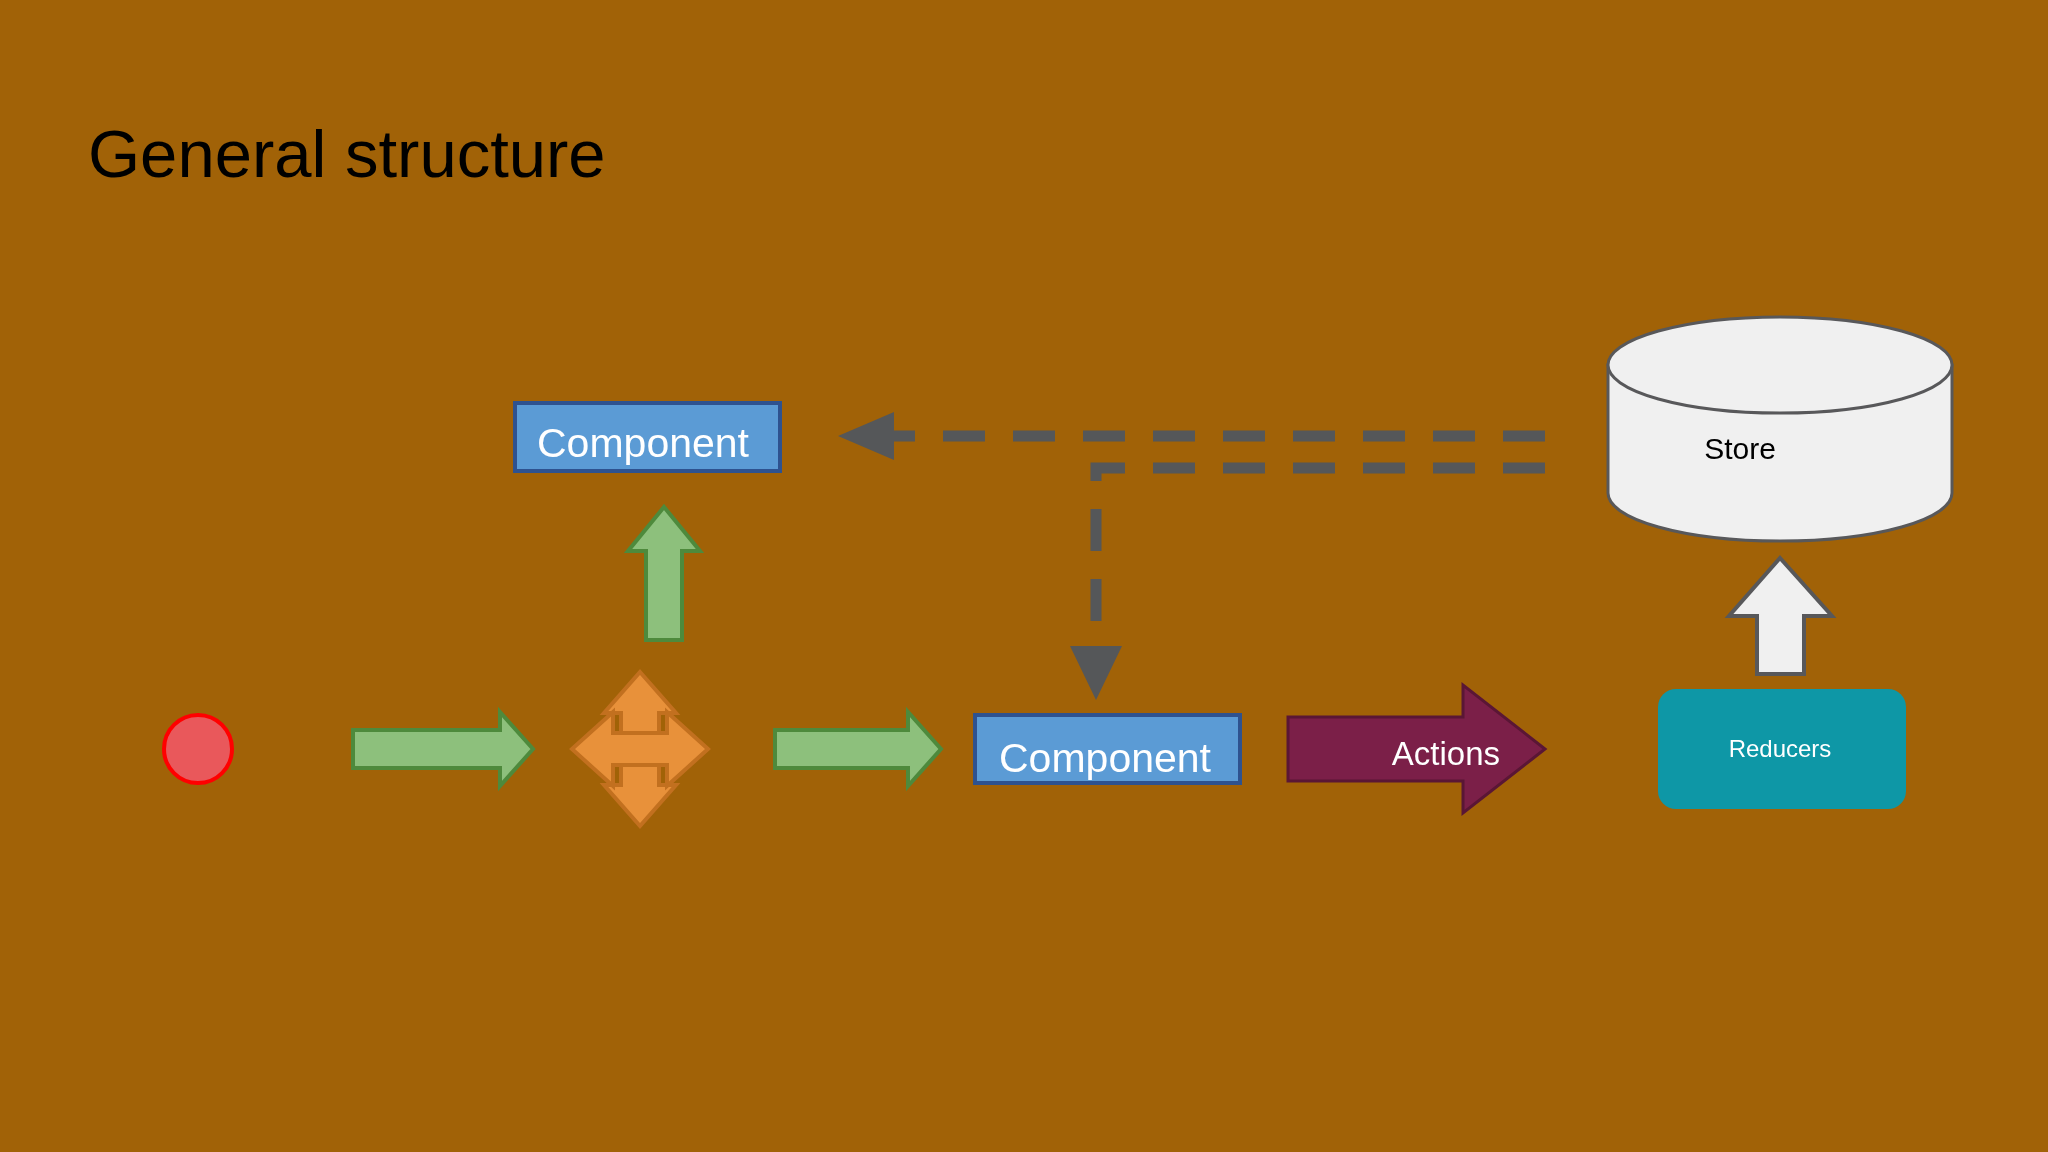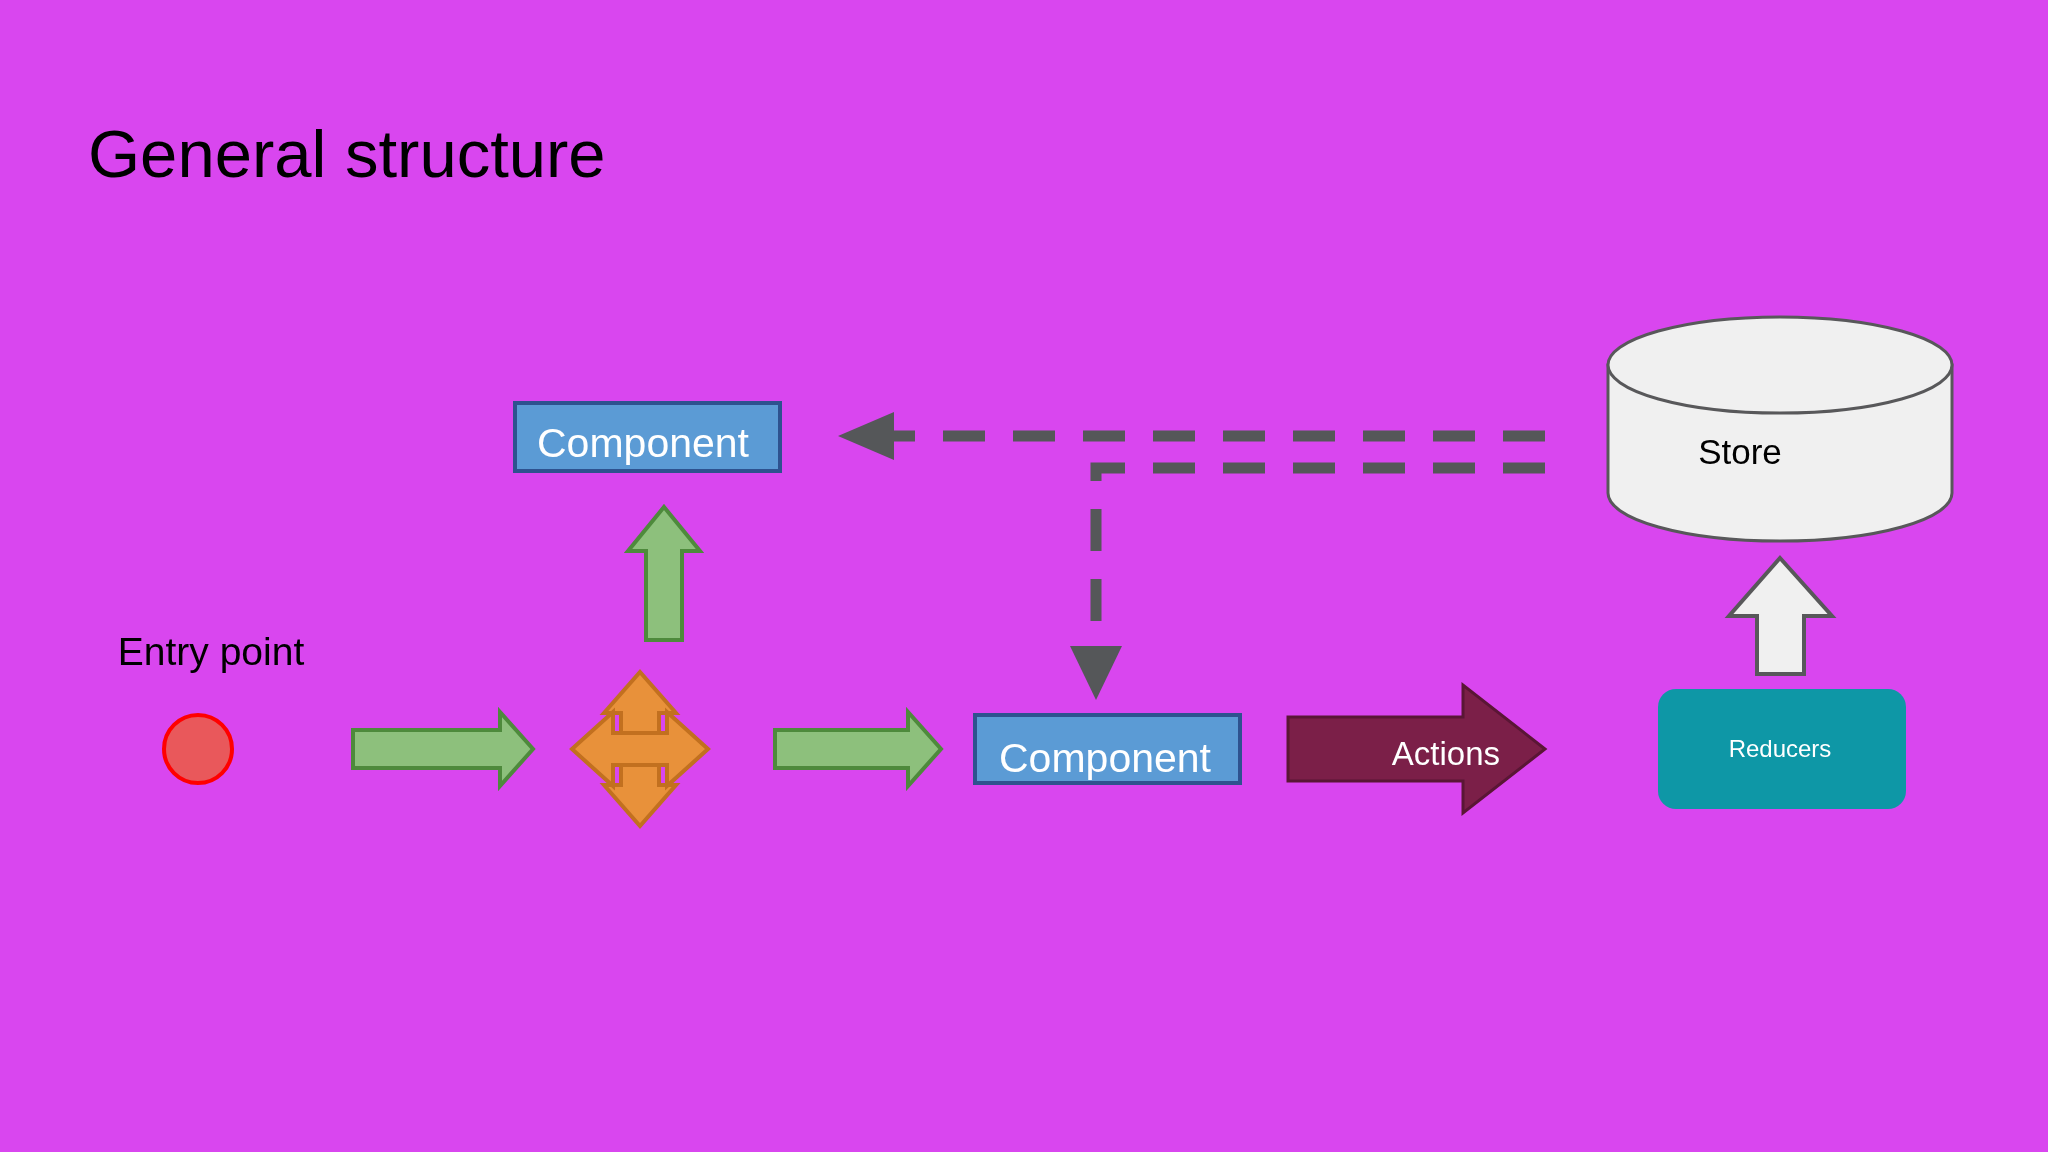--- a/index.html
+++ b/index.html
@@ -12,21 +12,21 @@
     width: 2048px;
     height: 1152px;
     overflow: hidden;
     font-family: "Liberation Sans", sans-serif;
     position: relative;
   }
   #stage {
     position: relative;
     width: 2048px;
     height: 1152px;
-    background: #d946ef;
+    background: #a16207;
   }
   #slide-title {
     position: absolute;
     left: 88px;
     top: 120px;
     font-size: 67px;
     line-height: 1;
     color: #000000;
     font-weight: 400;
     letter-spacing: 0px;
@@ -58,21 +58,21 @@
     width: 220px;
     text-align: center;
     font-size: 39px;
     color: #000000;
   }
   .label-store {
     left: 1620px;
     top: 432px;
     width: 240px;
     text-align: center;
-    font-size: 35px;
+    font-size: 30px;
     color: #000000;
   }
   .label-component {
     font-size: 41px;
     color: #ffffff;
     text-align: center;
   }
   .label-component-top {
     left: 513px;
     top: 420px;
@@ -139,21 +139,20 @@
       <polygon points="838,436 894,412 894,460" fill="#555759"></polygon>
     </g>
 
     <g>
       <path d="M1545,468 L1096,468 L1096,648" fill="none" stroke="#555759" stroke-width="11" stroke-dasharray="42 28" stroke-linecap="butt"></path>
       <polygon points="1096,700 1070,646 1122,646" fill="#555759"></polygon>
     </g>
 
   </svg>
 
-  <div class="node-label label-entry">Entry point</div>
 
 
   <div class="node-label label-component label-component-top">Component</div>
 
   <div class="node-label label-component label-component-mid">Component</div>
 
   <div class="node-label label-actions">Actions</div>
 
   <div class="node-label label-reducers">Reducers</div>
 

